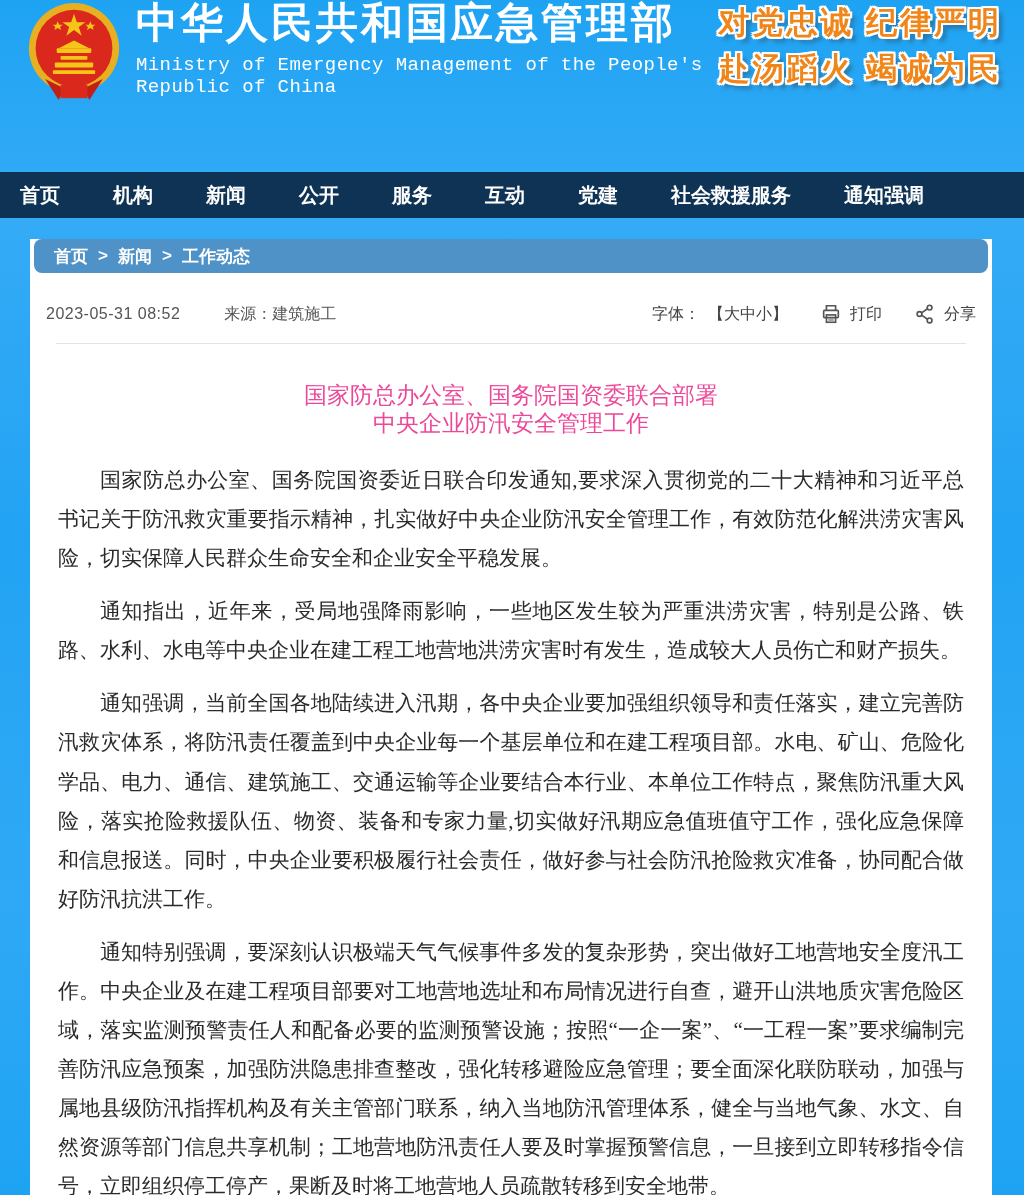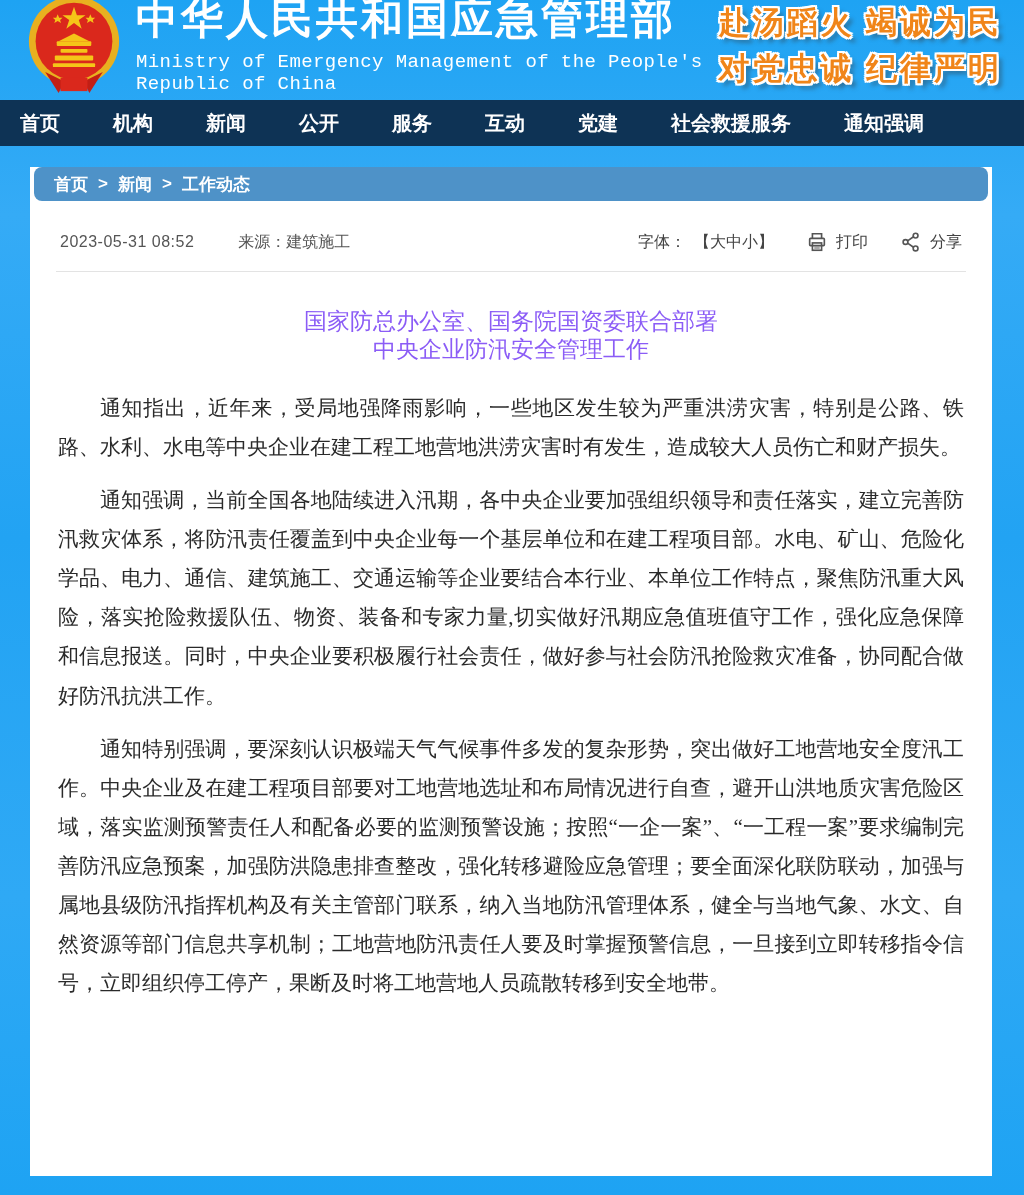--- a/index.html
+++ b/index.html
@@ -2,21 +2,21 @@
 <html><head>
 <meta charset="utf-8">
 <style>
   * { margin:0; padding:0; box-sizing:border-box; }
   html,body { font-family:"Liberation Sans","DejaVu Sans",sans-serif; }
   .page {
     width:1024px; height:1195px; position:relative; overflow:hidden;
     background:linear-gradient(180deg,#1ea3f3 0%, #35abf6 18%, #22a3f3 45%, #2fa9f5 75%, #1ea3f3 100%);
   }
   
-  .header { height:100px; display:flex; align-items:center; padding:0 14px 9px 26px; }
+  .header { height:172px; display:flex; align-items:flex-start; padding:0 14px 9px 26px; }
   .emblem { width:96px; height:106px; flex:0 0 auto; }
   .header-titles { margin-left:14px; color:#fff; }
   .site-title { font-size:42px; font-weight:bold; letter-spacing:3px; line-height:1.1; }
   .site-subtitle { font-family:Liberation Mono, monospace; font-size:19px; margin-top:8px; letter-spacing:.4px; }
   .slogan { margin-left:auto; text-align:center; padding-right:8px; }
   .slogan-line {
     font-size:31px; font-weight:bold; letter-spacing:3px; line-height:46px; color:#f08519;
     text-shadow:-2px -2px 0 #fff, 2px -2px 0 #fff, -2px 2px 0 #fff, 2px 2px 0 #fff,
                 0 -2px 0 #fff, 0 2px 0 #fff, -2px 0 0 #fff, 2px 0 0 #fff,
                 5px 5px 4px rgba(50,60,70,.55);
@@ -27,29 +27,29 @@
   .nav-item { color:#fff; font-size:20px; font-weight:bold; white-space:nowrap; cursor:pointer; }
   
   .content { margin:0 32px 0 30px; background:#fff; height:1009px; position:relative; }
   .breadcrumb {
     margin:21px 4px 0 4px; height:34px; background:#4e92c8; border-radius:8px;
     display:flex; align-items:center; padding-left:20px; gap:10px;
     color:#fff; font-size:17px; font-weight:bold;
   }
   .crumb { cursor:pointer; }
   .crumb-sep { font-weight:bold; }
-  .meta-row { display:flex; align-items:center; height:58px; margin-top:12px; padding:0 30px; color:#555; font-size:16px; }
+  .meta-row { display:flex; align-items:center; height:58px; margin-top:12px; padding:0 16px; color:#555; font-size:16px; }
   .meta-date { margin-right:44px; letter-spacing:.5px; }
   .meta-right { margin-left:auto; display:flex; align-items:center; gap:32px; color:#444; }
   .meta-group { display:flex; align-items:flex-end; gap:8px; cursor:pointer; }
   .icon-svg { display:block; }
   .divider { border-top:1px solid #e3e3e3; margin:0 26px; }
   .article-title {
-    text-align:center; font-family:Liberation Mono, monospace;
-    font-size:23px; color:#8b5cf6; margin-top:38px; line-height:1.2;
+    text-align:center; font-family:Liberation Serif, serif;
+    font-size:23px; color:#ec4899; margin-top:38px; line-height:1.2;
   }
   .article-title .line2 { }
   .article-body {
     padding:10px 28px 0 28px; font-family:"Liberation Serif","DejaVu Serif",serif;
     font-size:21px; color:#2a2a2a;
   }
   .article-body p { text-indent:2em; line-height:1.86; margin-top:14px; text-align:justify; }
 </style>
 </head>
 <body>
@@ -70,22 +70,22 @@
       <rect x="36" y="58" width="28" height="4" rx="1" fill="#f5c518"></rect>
       <rect x="30" y="65" width="40" height="5" rx="1" fill="#f5c518"></rect>
       <path d="M34 50 L50 42 L66 50 Z" fill="#f5c518"></path>
       <rect x="28" y="73" width="44" height="4" rx="1" fill="#f5c518"></rect>
     </svg>
     <div class="header-titles">
       <div class="site-title">中华人民共和国应急管理部</div>
       <div class="site-subtitle">Ministry of Emergency Management of the People's Republic of China</div>
     </div>
     <div class="slogan">
+      <div class="slogan-line">对党忠诚 纪律严明</div>
       <div class="slogan-line">赴汤蹈火 竭诚为民</div>
-      <div class="slogan-line">对党忠诚 纪律严明</div>
     </div>
   </div>
 
   <div class="nav">
     <div class="nav-item">首页</div>
     <div class="nav-item">机构</div>
     <div class="nav-item">新闻</div>
     <div class="nav-item">公开</div>
     <div class="nav-item">服务</div>
     <div class="nav-item">互动</div>
@@ -134,20 +134,21 @@
     </div>
 
     <div class="divider"></div>
 
     <div class="article-title">
       <div>国家防总办公室、国务院国资委联合部署</div>
       <div class="line2">中央企业防汛安全管理工作</div>
     </div>
 
     <div class="article-body">
+      <p>国家防总办公室、国务院国资委近日联合印发通知,要求深入贯彻党的二十大精神和习近平总书记关于防汛救灾重要指示精神，扎实做好中央企业防汛安全管理工作，有效防范化解洪涝灾害风险，切实保障人民群众生命安全和企业安全平稳发展。</p>
       <p>通知指出，近年来，受局地强降雨影响，一些地区发生较为严重洪涝灾害，特别是公路、铁路、水利、水电等中央企业在建工程工地营地洪涝灾害时有发生，造成较大人员伤亡和财产损失。</p>
       <p>通知强调，当前全国各地陆续进入汛期，各中央企业要加强组织领导和责任落实，建立完善防汛救灾体系，将防汛责任覆盖到中央企业每一个基层单位和在建工程项目部。水电、矿山、危险化学品、电力、通信、建筑施工、交通运输等企业要结合本行业、本单位工作特点，聚焦防汛重大风险，落实抢险救援队伍、物资、装备和专家力量,切实做好汛期应急值班值守工作，强化应急保障和信息报送。同时，中央企业要积极履行社会责任，做好参与社会防汛抢险救灾准备，协同配合做好防汛抗洪工作。</p>
       <p>通知特别强调，要深刻认识极端天气气候事件多发的复杂形势，突出做好工地营地安全度汛工作。中央企业及在建工程项目部要对工地营地选址和布局情况进行自查，避开山洪地质灾害危险区域，落实监测预警责任人和配备必要的监测预警设施；按照“一企一案”、“一工程一案”要求编制完善防汛应急预案，加强防洪隐患排查整改，强化转移避险应急管理；要全面深化联防联动，加强与属地县级防汛指挥机构及有关主管部门联系，纳入当地防汛管理体系，健全与当地气象、水文、自然资源等部门信息共享机制；工地营地防汛责任人要及时掌握预警信息，一旦接到立即转移指令信号，立即组织停工停产，果断及时将工地营地人员疏散转移到安全地带。</p>
     </div>
 
   </div>
 
 </div>
 
 </body></html>

